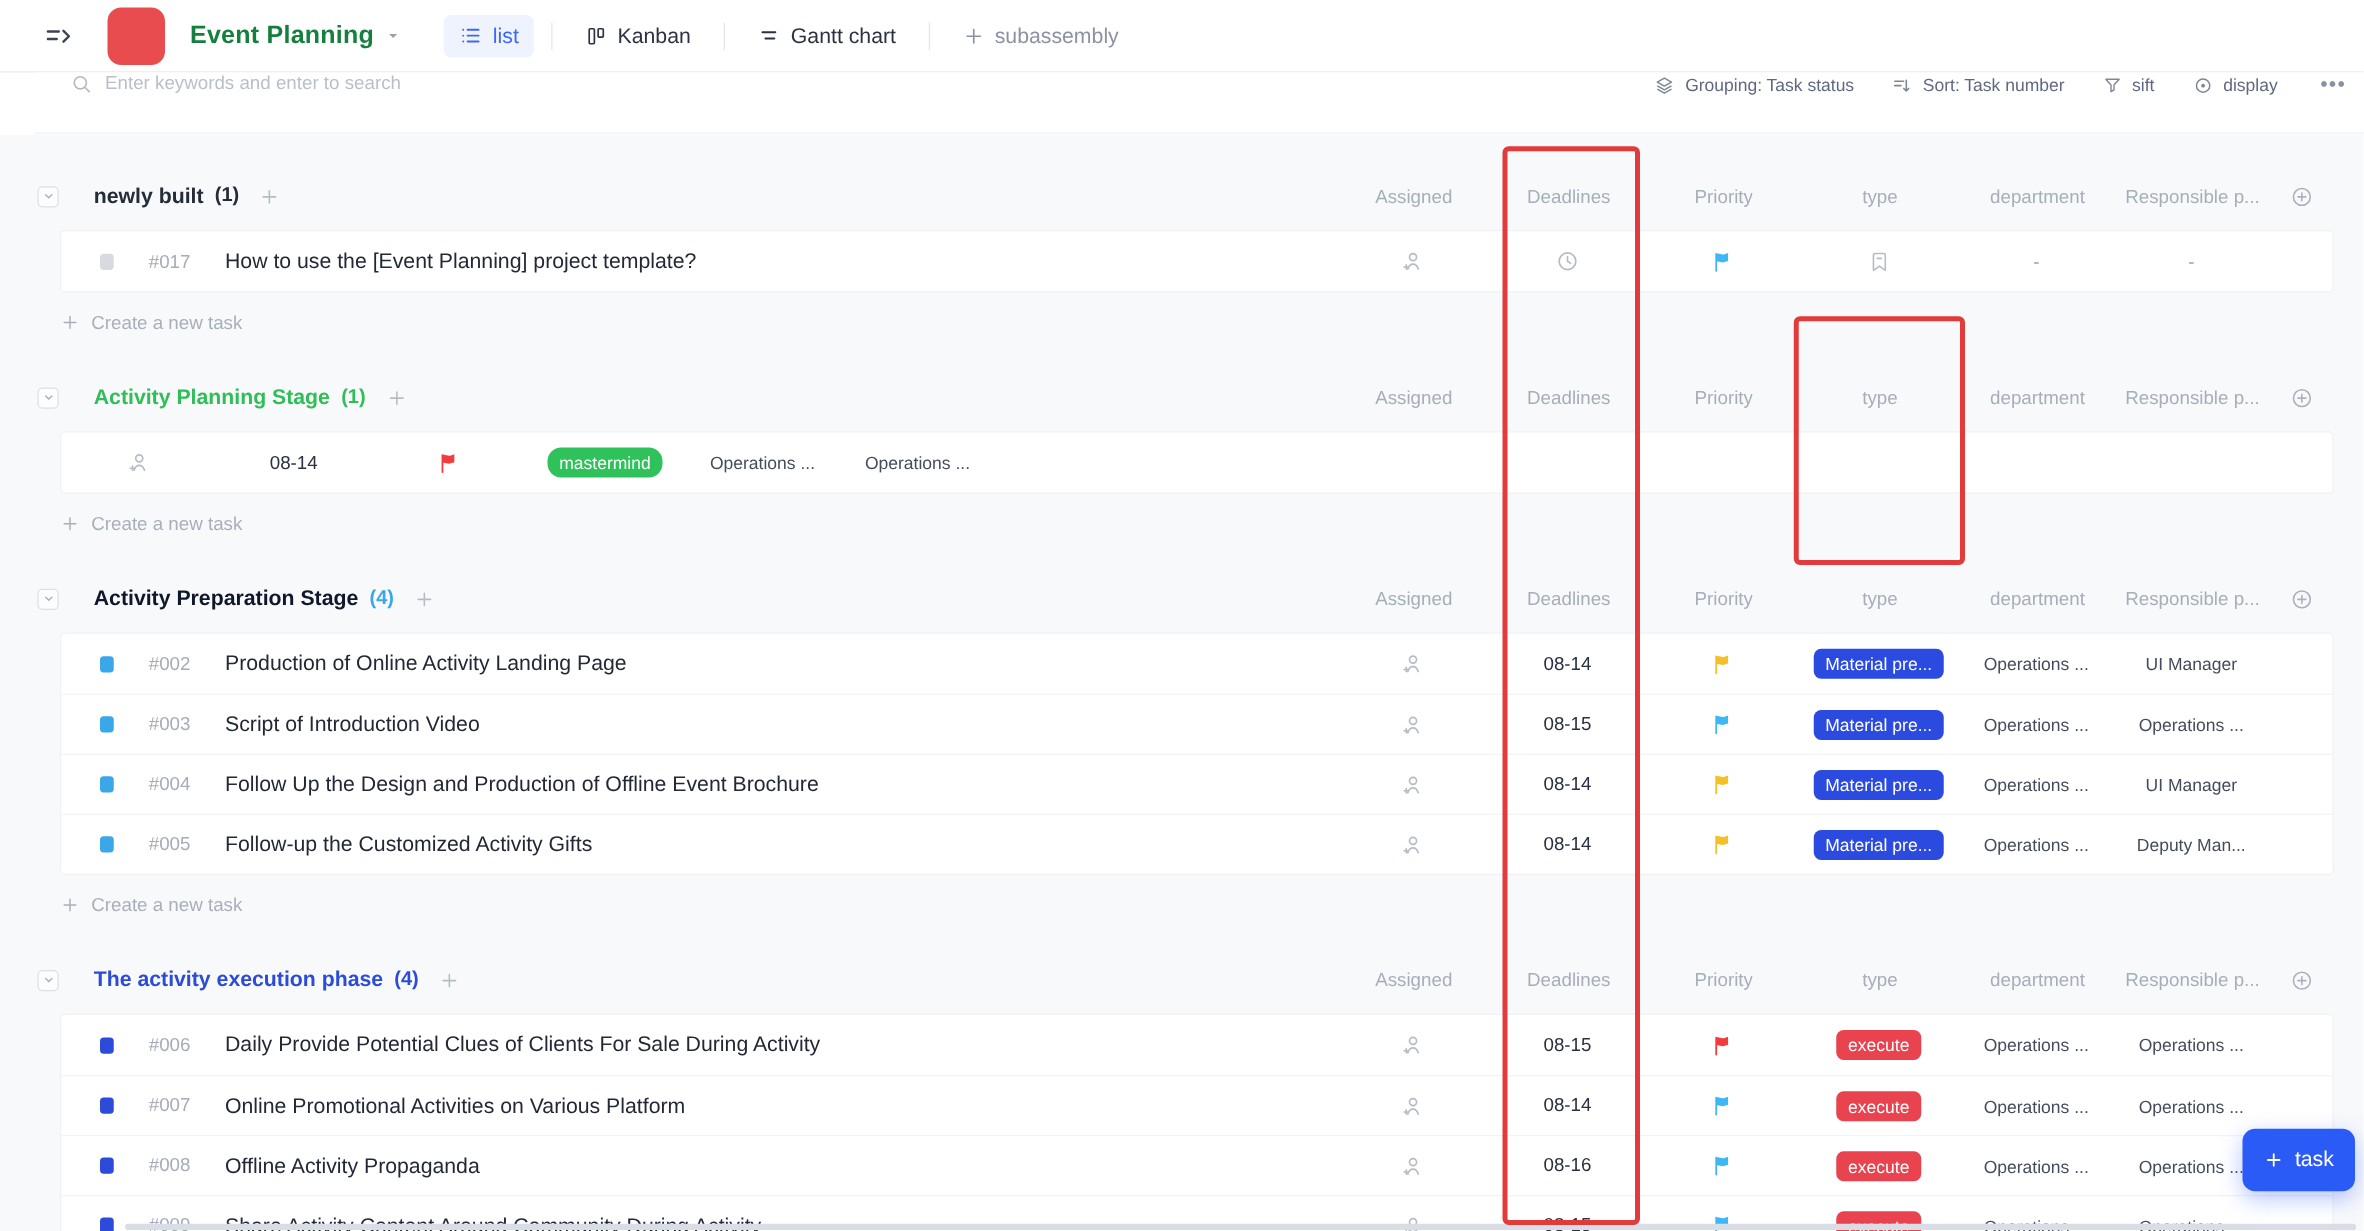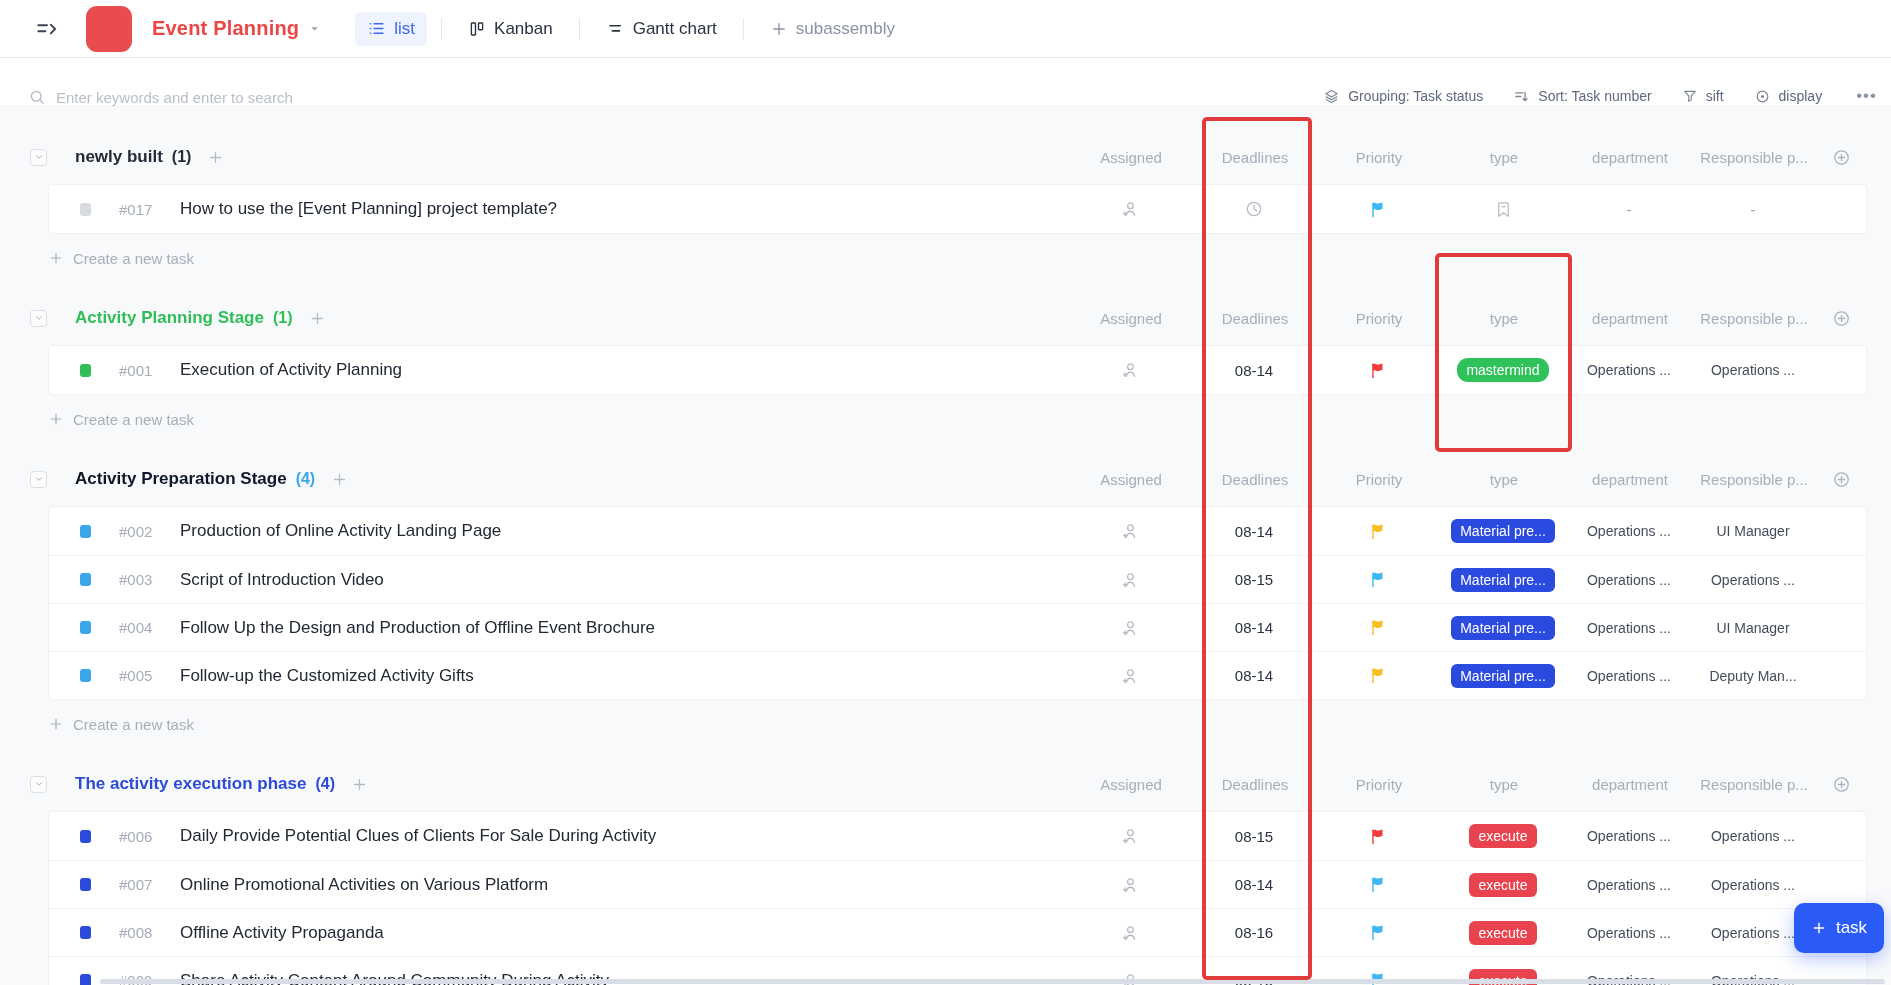--- a/index.html
+++ b/index.html
@@ -11,33 +11,33 @@
   }
   svg { display:block; }
 
   
   .topbar{
     height:58px; display:flex; align-items:center;
     padding:0 16px 0 34px; border-bottom:1px solid #eaecf0; background:#fff;
   }
   .toggle-icon{ color:#3c4453; cursor:pointer; }
   .proj-icon{ width:46px; height:46px; border-radius:11px; background:#e84c4f; margin-left:26px; }
-  .proj-title{ margin-left:20px; font-size:20px; font-weight:bold; color:#ef4444; letter-spacing:.2px;}
+  .proj-title{ margin-left:20px; font-size:20px; font-weight:bold; color:#15803d; letter-spacing:.2px;}
   .title-caret{ margin-left:9px; color:#9aa1ad; }
   .tabs{ display:flex; align-items:center; margin-left:34px; }
   .tab{ display:flex; align-items:center; gap:8px; font-size:17px; color:#2a3242; cursor:pointer; padding:7px 12px; border-radius:6px;}
   .tab.active{ background:#eef3fe; color:#3e68f2; }
   .tab .ticon{ color:inherit; }
   .tab.muted{ color:#8a92a3; }
   .tab-divider{ width:1px; height:22px; background:#e4e7ec; margin:0 14px; }
 
   
   .searchbar{
-    height:49px; display:flex; align-items:flex-end;
-    padding:0 14px 0 28px; border-bottom:1px solid #eef0f3; background:#fff;
+    height:49px; display:flex; align-items:flex-start;
+    padding:0 14px 0 28px; border-bottom:1px solid #eef0f3; background:#fff;margin-left:28px;
   }
   .search-icon{ color:#b3bac6; }
   .search-input{
     border:none; outline:none; font-size:15px; margin-left:10px; width:420px;
     font-family:"Liberation Sans", sans-serif; color:#3c4453; background:transparent;
   }
   .search-input::placeholder{ color:#b9bfc9; }
   .view-controls{ margin-left:auto; display:flex; align-items:center; gap:30px; }
   .ctrl{ display:flex; align-items:center; gap:8px; font-size:14px; color:#5f6880; cursor:pointer; white-space:nowrap;}
   .ctrl .cicon{ color:#7e8798; }
@@ -356,25 +356,20 @@
           <span class="addcol-icon">
         <svg width="19" height="19" viewBox="0 0 24 24" fill="none" stroke="currentColor" stroke-width="1.6" stroke-linecap="round">
               <circle cx="12" cy="12" r="8.5"></circle>
               <path d="M12 8v8M8 12h8"></path>
             </svg>
       </span>
         </span>
     </div>
     <div class="card">
       <div class="trow">
-        <div class="trow-left">
-          <span class="dot" style="background:#2fbe57"></span>
-          <span class="task-id">#001</span>
-          <span class="task-title">Execution of Activity Planning</span>
-        </div>
         <span class="cell c-assigned">
             <span class="gray-icon">
           <svg width="20" height="20" viewBox="0 0 24 24" fill="none" stroke="currentColor" stroke-width="1.6" stroke-linecap="round">
                 <circle cx="12.5" cy="8" r="3.4"></circle>
                 <path d="M7.5 19.5c.9-3.2 2.8-4.8 5-4.8s4.1 1.6 5 4.8"></path>
                 <path d="M6 15.5v4M4 17.5h4"></path>
               </svg>
         </span>
           </span>
         <span class="cell c-deadline">

